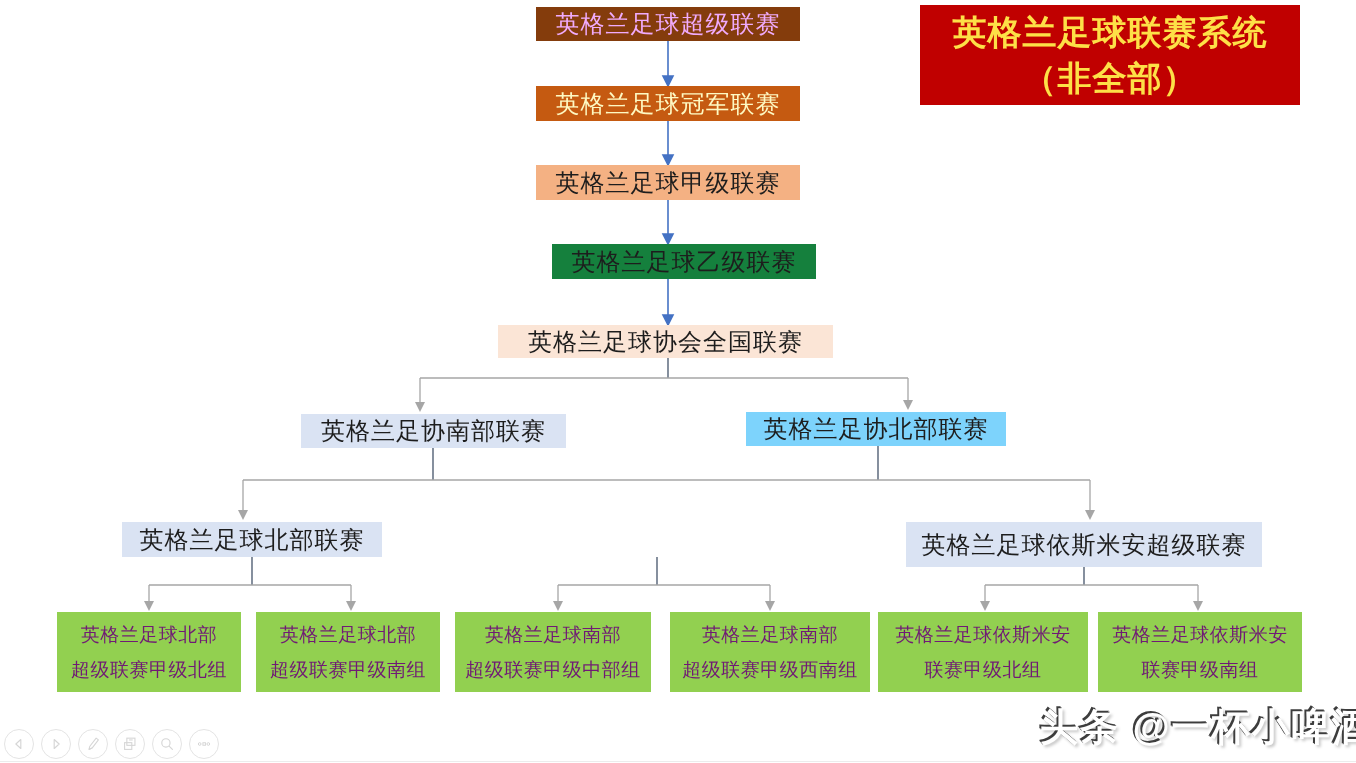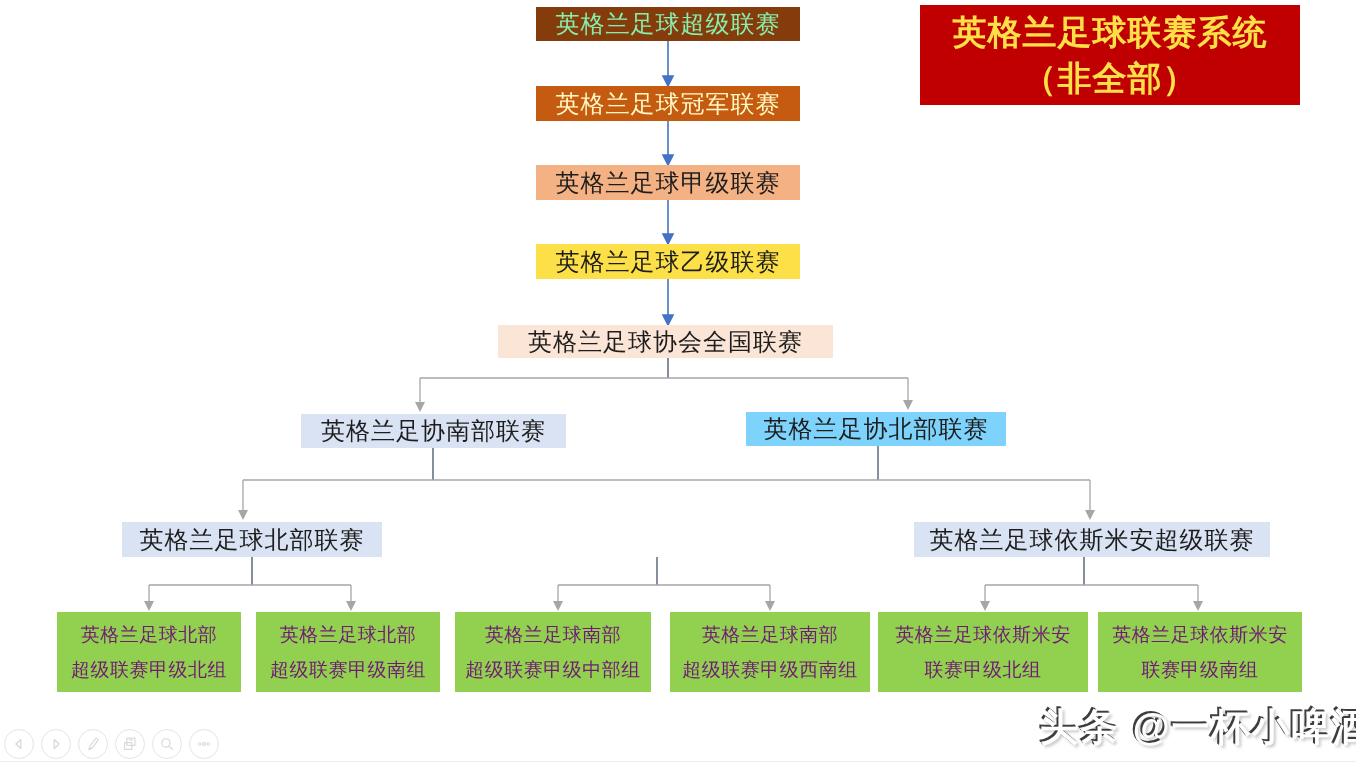--- a/index.html
+++ b/index.html
@@ -8,30 +8,30 @@
     position:relative; width:1356px; height:763px; background:#ffffff;
     overflow:hidden; font-family:"Liberation Sans","DejaVu Sans",sans-serif;
   }
   svg.connectors { position:absolute; left:0; top:0; z-index:1; }
 
   .node {
     position:absolute; z-index:2; display:flex; align-items:center;
     justify-content:center; text-align:center; font-size:24px; color:#1d1d1d;
     letter-spacing:1px;
   }
-  .n-premier      { left:536px; top:7px;   width:264px; height:34px; background:#843C0C; color:#86efac; }
+  .n-premier      { left:536px; top:7px;   width:264px; height:34px; background:#843C0C; color:#f0abfc; }
   .n-championship { left:536px; top:86px;  width:264px; height:35px; background:#C55A11; color:#fef9c3; }
   .n-league-one   { left:536px; top:165px; width:264px; height:35px; background:#F4B183; }
-  .n-league-two   { left:536px; top:244px; width:264px; height:35px; background:#fde047; }
+  .n-league-two   { left:552px; top:244px; width:264px; height:35px; background:#15803d; }
   .n-national     { left:498px; top:325px; width:335px; height:33px; background:#FBE5D6; }
   .n-fa-south     { left:301px; top:414px; width:265px; height:34px; background:#DAE3F3; }
   .n-fa-north     { left:746px; top:412px; width:260px; height:34px; background:#7dd3fc;font-family:Liberation Serif, serif; }
   .n-northern     { left:122px; top:522px; width:260px; height:35px; background:#DAE3F3; }
   .n-southern     { left:515px; top:522px; width:285px; height:35px; background:#DAE3F3; }
-  .n-isthmian     { left:906px; top:522px; width:356px; height:35px; background:#DAE3F3;margin-left:8px; }
+  .n-isthmian     { left:906px; top:522px; width:356px; height:45px; background:#DAE3F3; }
 
   .green {
     flex-direction:column; background:#92D050; font-size:19px;
     line-height:35px; color:#701a75; letter-spacing:0.5px; z-index:2;
   }
   .g1 { left:57px;   top:612px; width:184px; height:80px; }
   .g2 { left:256px;  top:612px; width:184px; height:80px; }
   .g3 { left:455px;  top:612px; width:196px; height:80px; }
   .g4 { left:670px;  top:612px; width:200px; height:80px; }
   .g5 { left:878px;  top:612px; width:210px; height:80px; }

